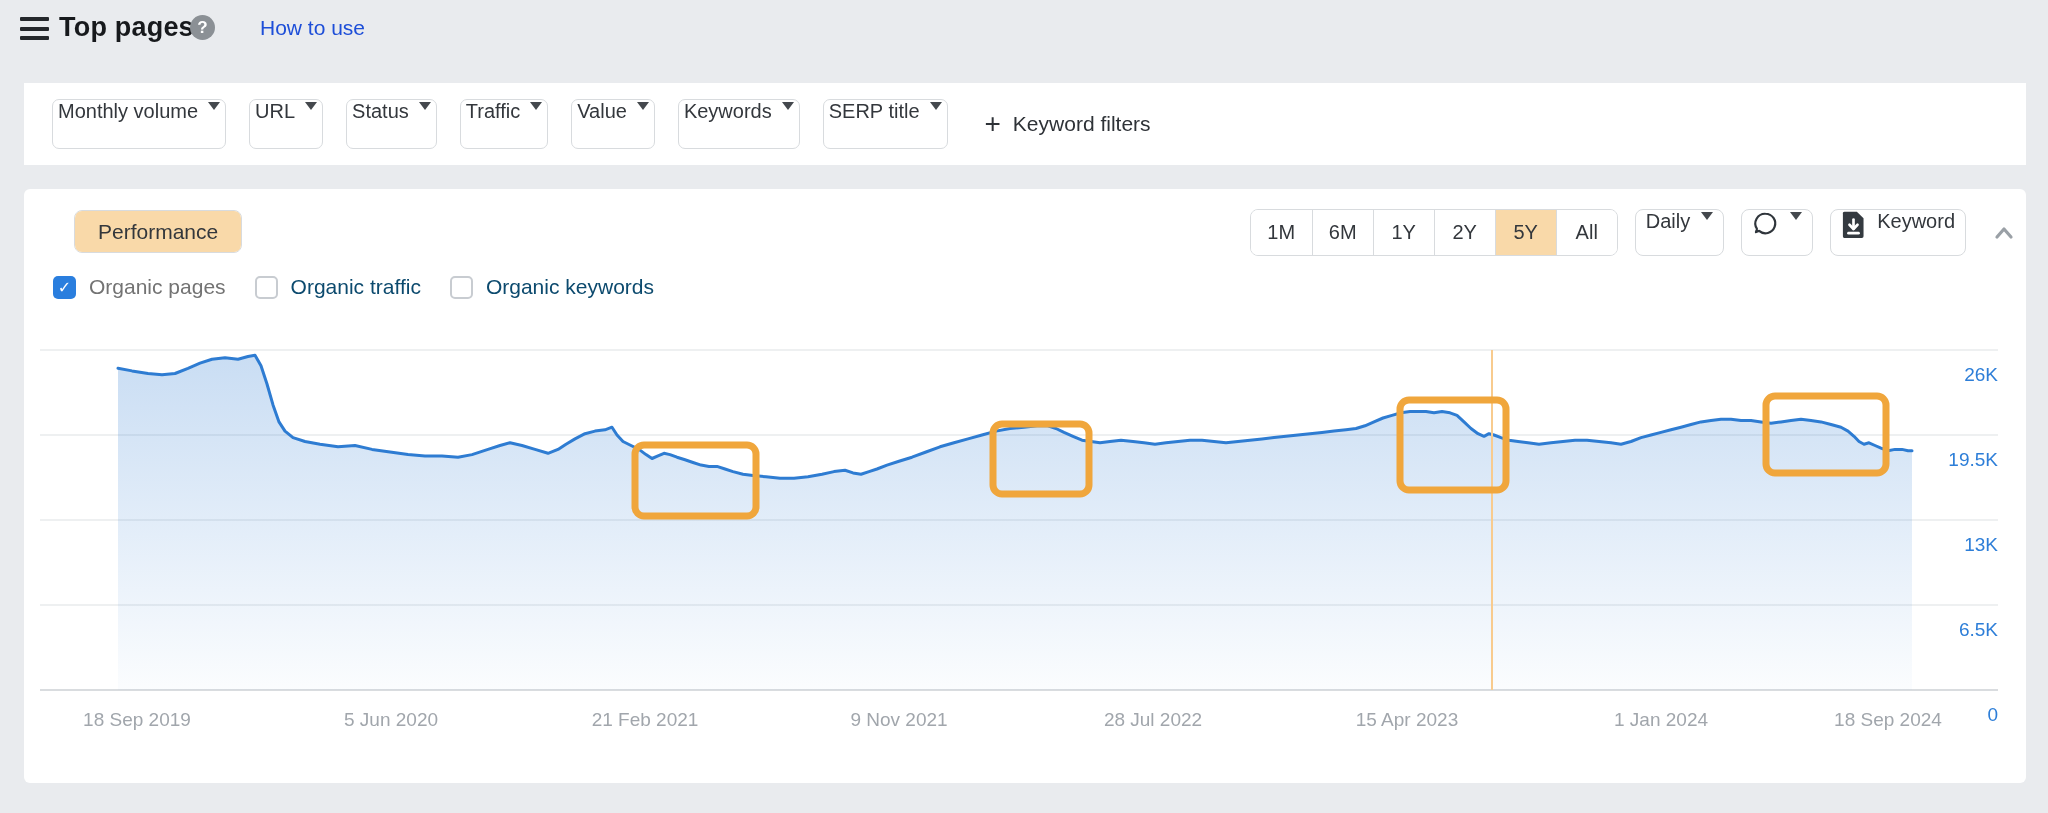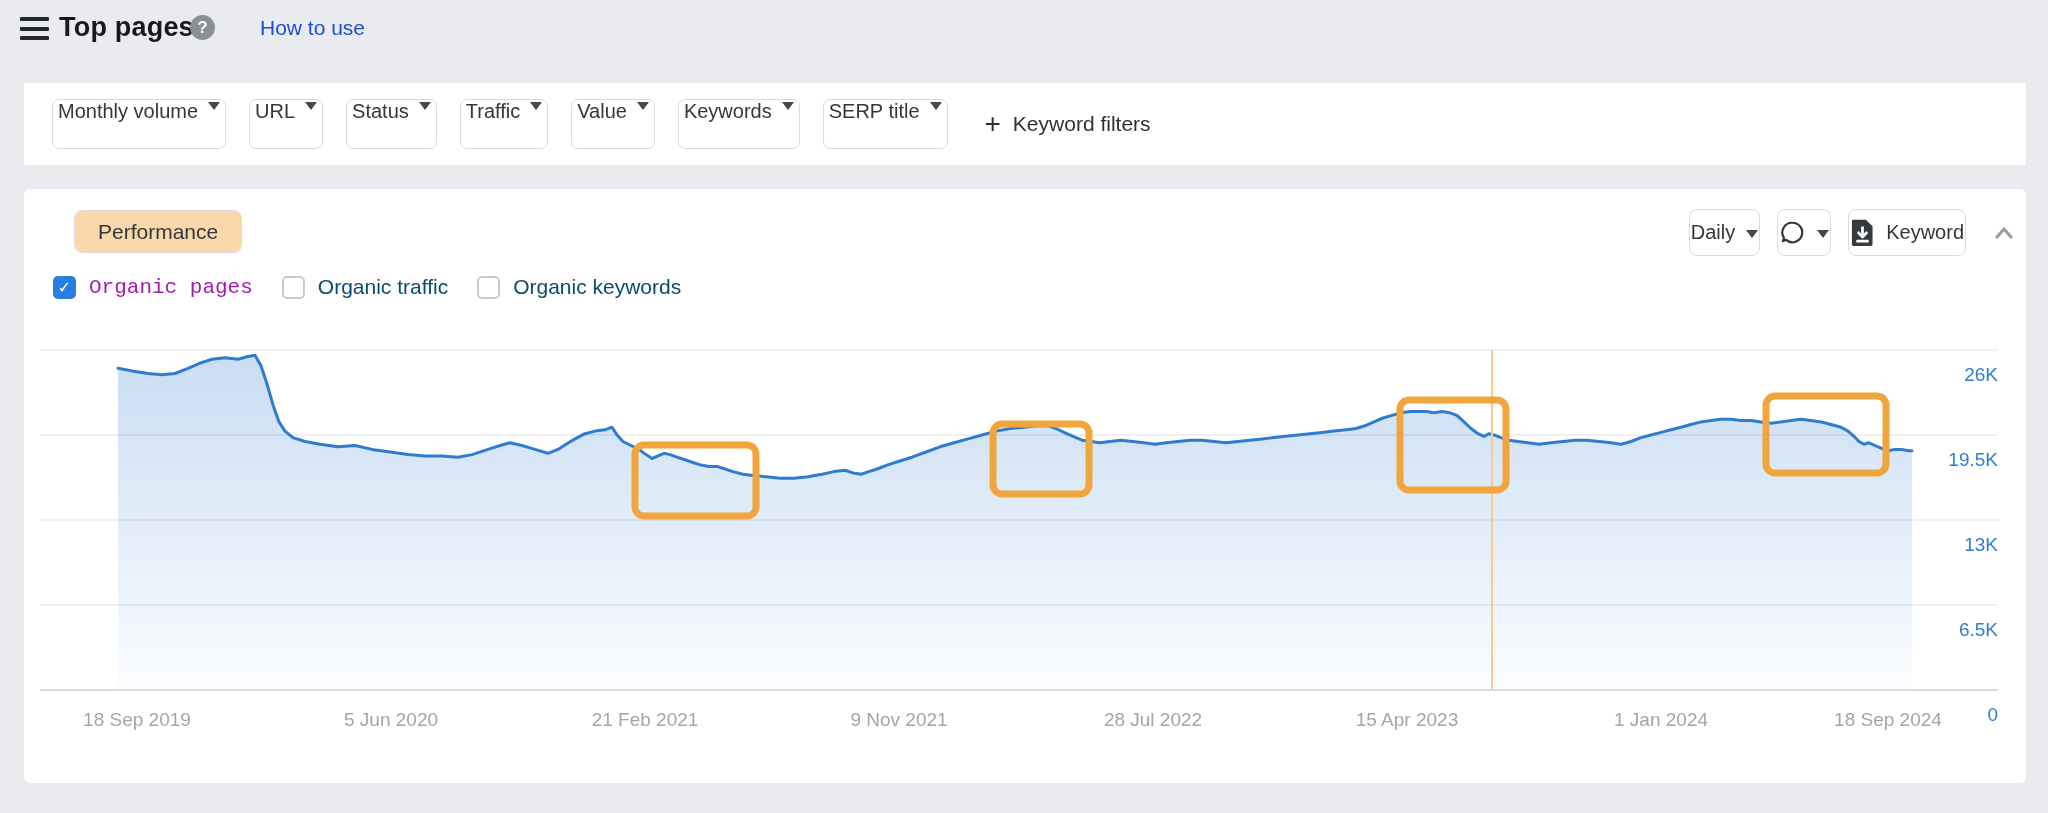--- a/index.html
+++ b/index.html
@@ -29,30 +29,30 @@
   .card { position:absolute; left:24px; top:189px; width:2002px; height:594px; background:#fff; border-radius:6px; }
   .card-row { position:absolute; left:0; top:0; width:100%; padding:21px 28px 0 29px; display:flex; justify-content:space-between; align-items:flex-start; z-index:2;margin-left:21px; }
   .tab-group { display:flex; border:1.5px solid #d8dbde; border-radius:8px; overflow:hidden; height:43px; }
   .tab { display:flex; align-items:center; padding:0 23px; font-size:21px; color:#33373c; background:#fff; cursor:pointer; }
   .tab.active { background:#f9d9a9; }
   .right-controls { display:flex; align-items:center; gap:17px; margin-top:-1px; }
   .seg-group { display:flex; border:1.5px solid #d8dbde; border-radius:8px; overflow:hidden; height:47px; }
   .seg { width:61px; display:flex; align-items:center; justify-content:center; font-size:20px; color:#33373c; background:#fff; border-left:1.5px solid #d8dbde; cursor:pointer; }
   .seg:first-child { border-left:none; }
   .seg.active { background:#f9d9a9; }
-  .ctl-btn { height:47px; background:#fff; border:1.5px solid #d8dbde; border-radius:8px; display:flex; align-items:center; gap:11px; padding:0 1px; font-size:20px; color:#33373c; cursor:pointer; }
+  .ctl-btn { height:47px; background:#fff; border:1.5px solid #d8dbde; border-radius:8px; display:flex; gap:11px; padding:0 10px; font-size:20px; color:#33373c; cursor:pointer; }
   .chevron-up { margin-left:6px; cursor:pointer; display:flex; align-items:center; }
   
   .legend-row { position:absolute; left:29px; top:86px; display:flex; align-items:center; gap:29px; z-index:2; }
   .legend-item { display:flex; align-items:center; gap:13px; cursor:pointer; }
   .cbox { width:23px; height:23px; border-radius:5px; display:flex; align-items:center; justify-content:center; font-size:16px; font-weight:700; color:#fff; }
   .cbox.checked { background:#2a7ede; }
   .cbox.unchecked { background:#fff; border:2px solid #c8ccd1; }
   .legend-label { font-size:21px; }
-  .legend-label.on { color:#a21caf;font-family:Liberation Mono, monospace; }
+  .legend-label.on { color:#737373; }
   .legend-label.off { color:#0c4a6e; }
   
   #chart-svg { position:absolute; left:0; top:0; z-index:1; }
 </style>
 </head>
 <body>
 
 <div class="app-header">
   <div class="hamburger">
     <span></span>
@@ -135,20 +135,28 @@
       <text x="1383" y="537" text-anchor="middle" fill="#a1a6ac" font-size="19">15 Apr 2023</text>
       <text x="1637" y="537" text-anchor="middle" fill="#a1a6ac" font-size="19">1 Jan 2024</text>
       <text x="1864" y="537" text-anchor="middle" fill="#a1a6ac" font-size="19">18 Sep 2024</text>
     </svg>
 
   <div class="card-row">
     <div class="tab-group">
       <div class="tab active">Performance</div>
     </div>
     <div class="right-controls">
+      <div class="seg-group">
+        <div class="seg">1M</div>
+        <div class="seg">6M</div>
+        <div class="seg">1Y</div>
+        <div class="seg">2Y</div>
+        <div class="seg active">5Y</div>
+        <div class="seg">All</div>
+      </div>
       <button class="ctl-btn">
         <span>Daily</span>
           <span class="caret"></span>
       </button>
       <button class="ctl-btn">
         <svg width="27" height="27" viewBox="0 0 26 26">
           <path d="M13 3.6a9.4 9.4 0 1 1-6.2 16.5c-.3-.2-2.9 1.6-3.1 1.4-.2-.2 1.3-3 1.1-3.3A9.4 9.4 0 0 1 13 3.6z" fill="none" stroke="#2f353b" stroke-width="2.1" stroke-linejoin="round"></path>
         </svg>
         <span class="caret"></span>
       </button>

